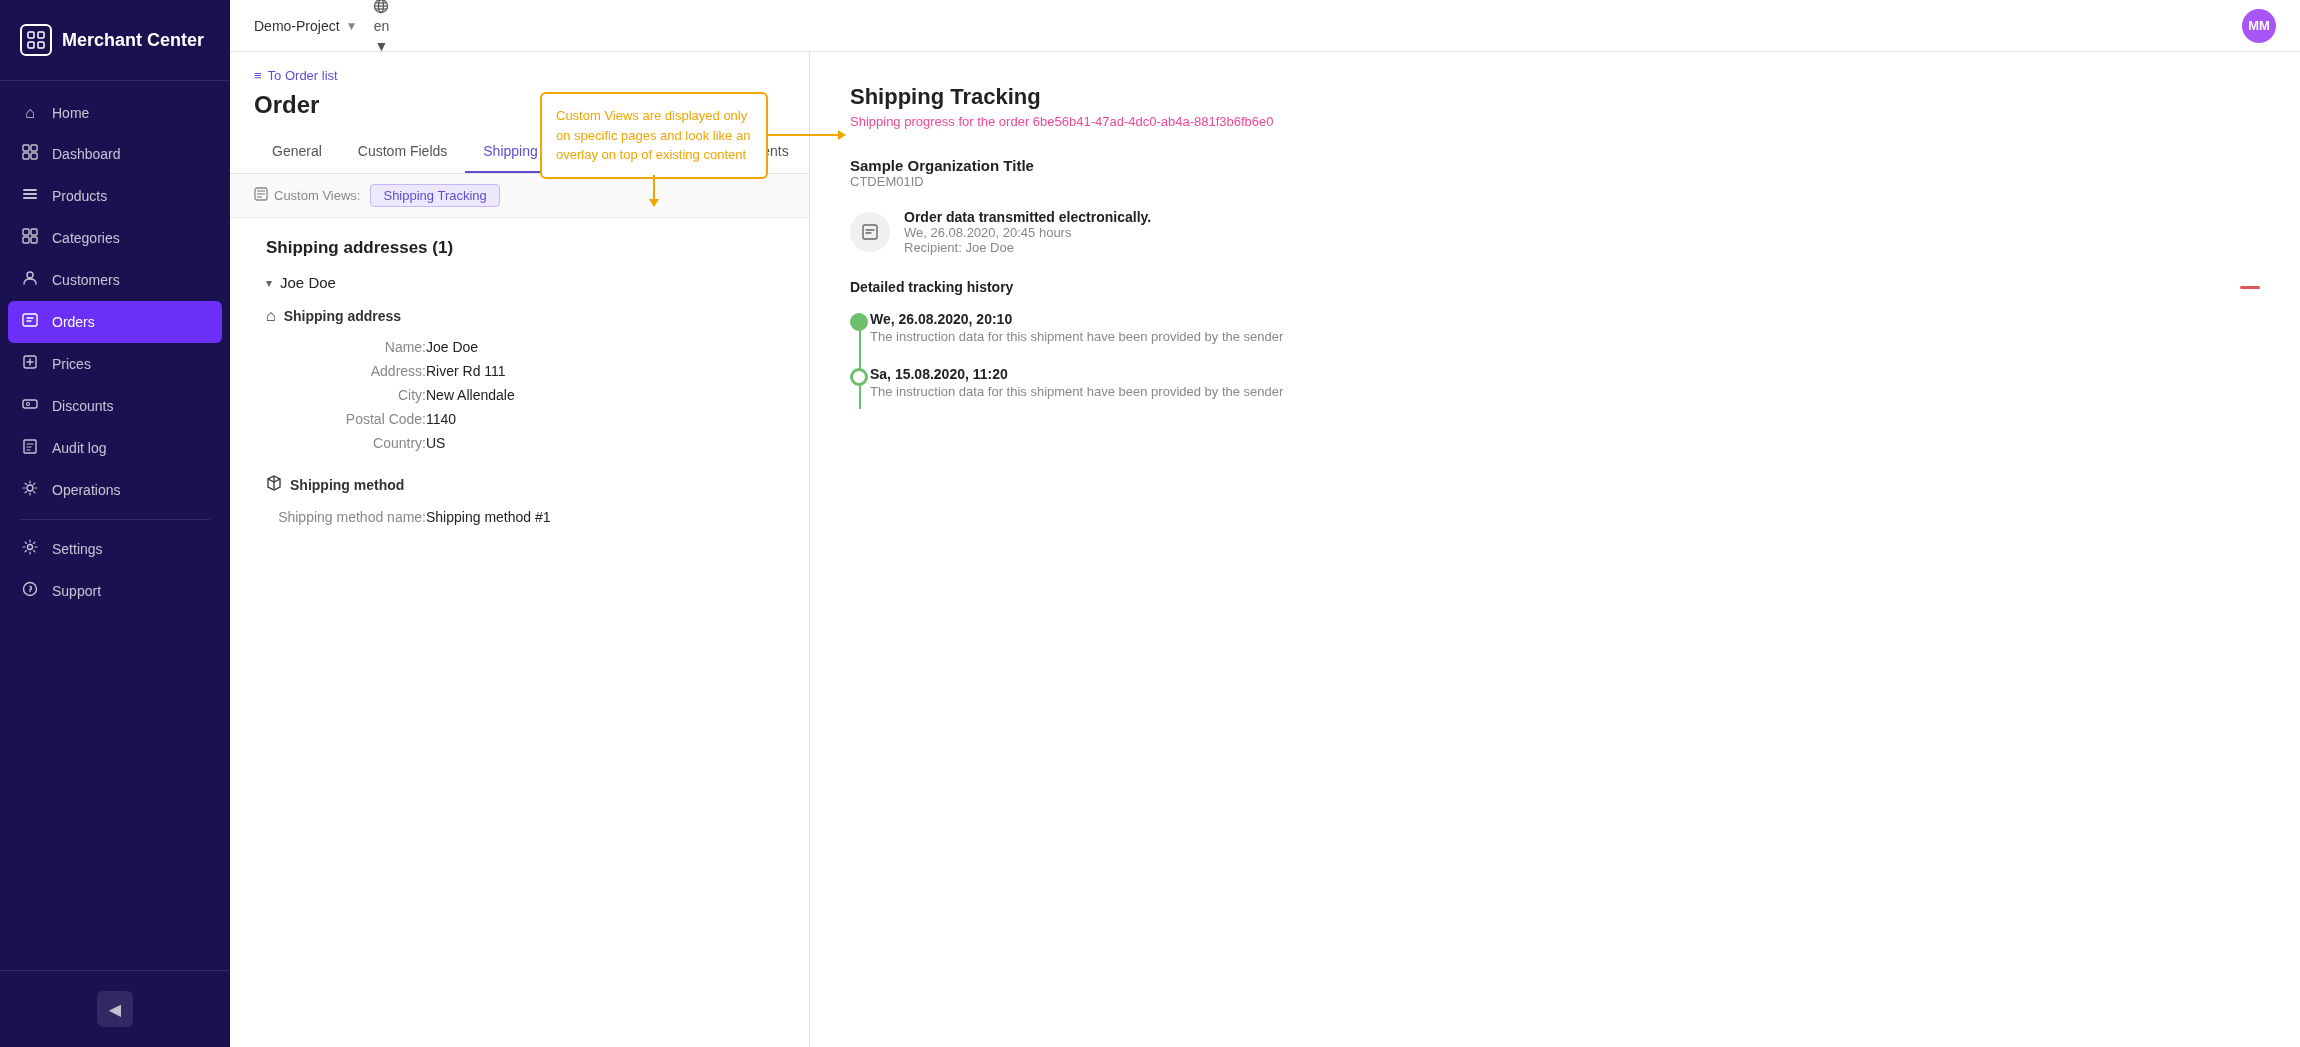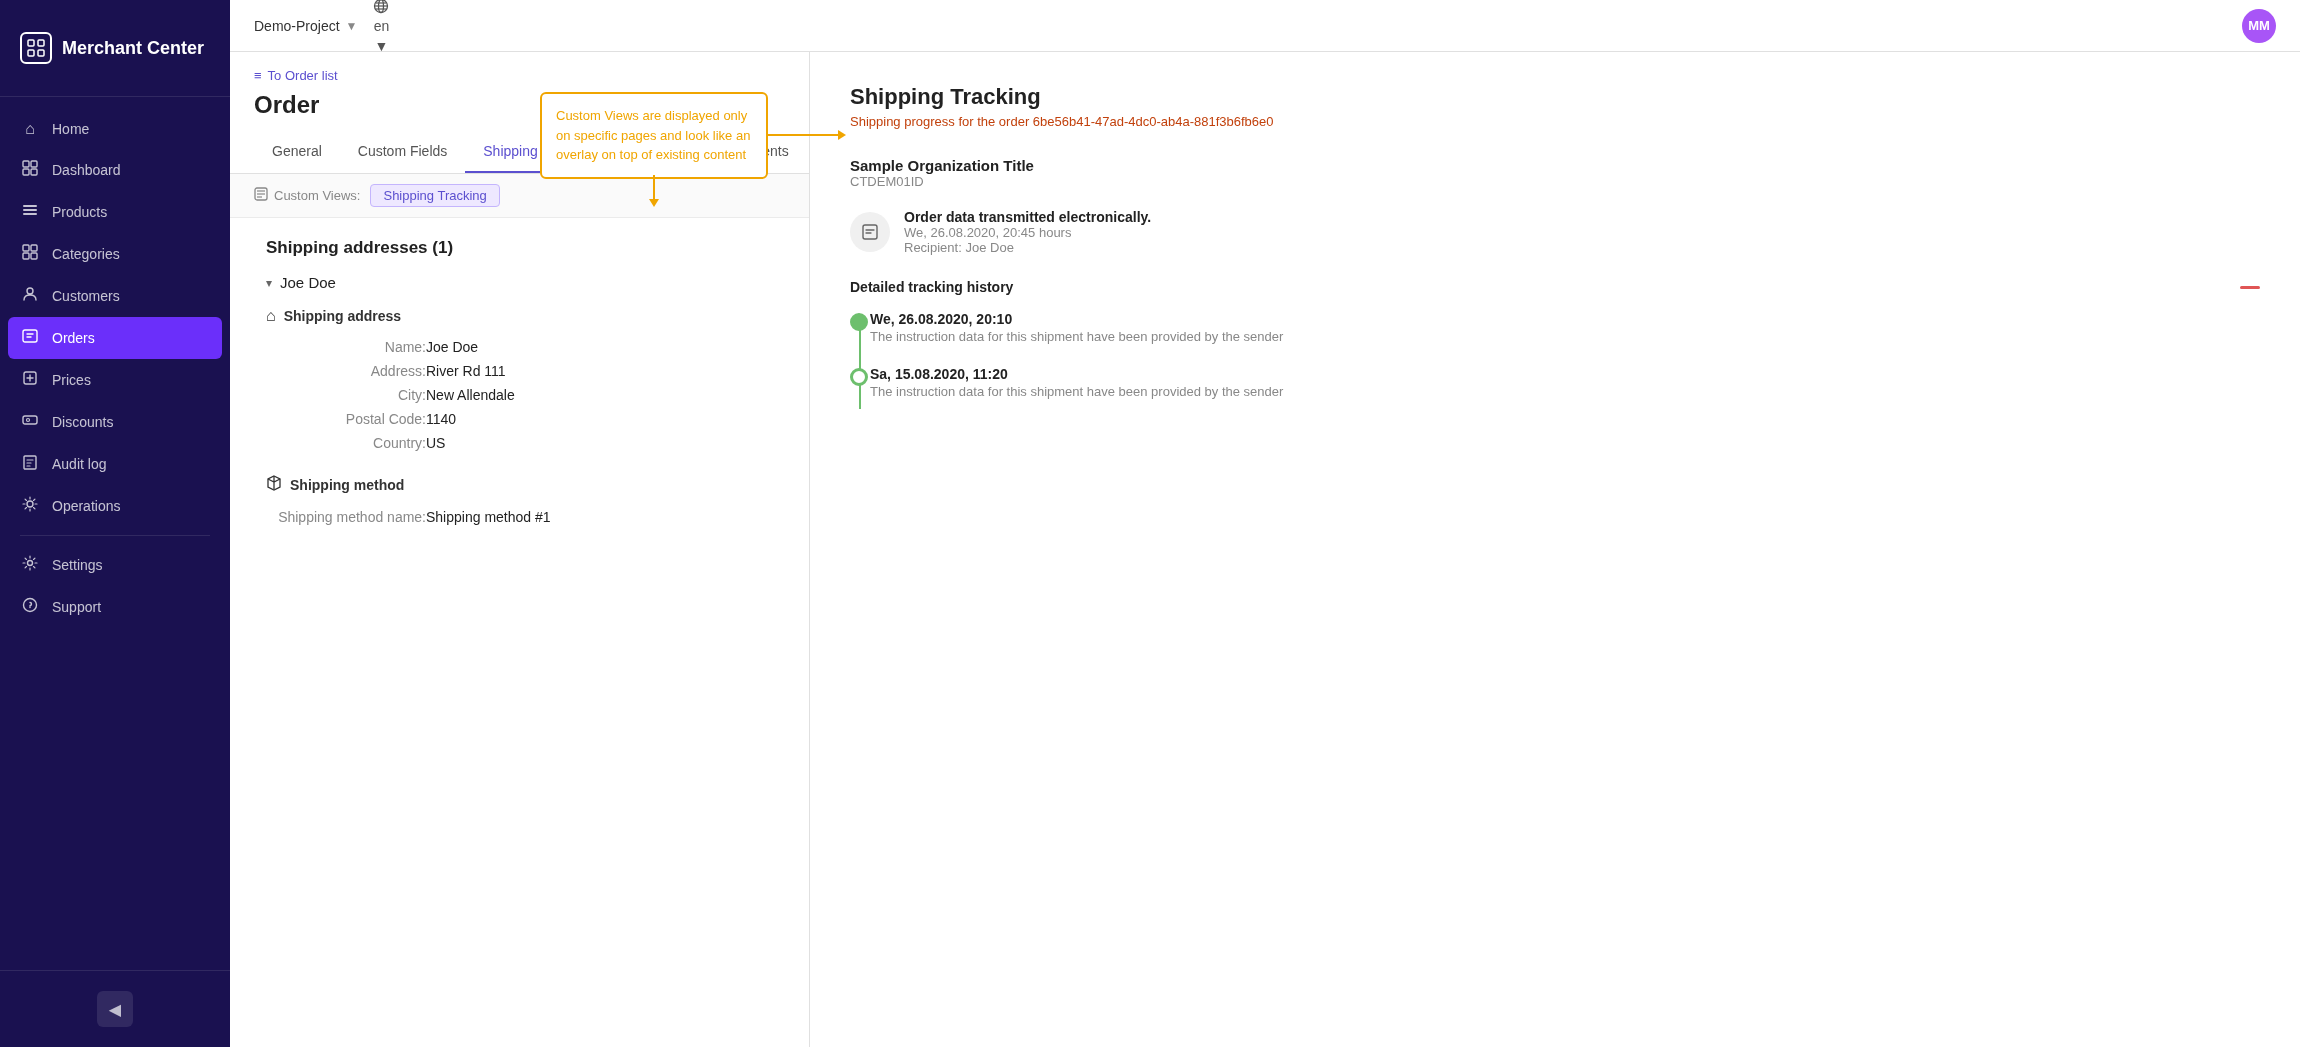--- a/index.html
+++ b/index.html
@@ -12,21 +12,21 @@
       background: #1a1150;
       color: #fff;
       display: flex;
       flex-direction: column;
       height: 100vh;
     }
     .sidebar-logo {
       display: flex;
       align-items: center;
       gap: 10px;
-      padding: 32px 20px;
+      padding: 24px 20px;
       font-size: 18px;
       font-weight: 600;
       border-bottom: 1px solid rgba(255,255,255,0.1);
     }
     .sidebar-logo-icon {
       width: 32px;
       height: 32px;
       border: 2px solid #fff;
       border-radius: 6px;
       display: flex; align-items: center; justify-content: center;
@@ -265,21 +265,21 @@
       padding: 32px 40px;
     }
     .tracking-title {
       font-size: 22px;
       font-weight: 600;
       color: #222;
       margin-bottom: 4px;
     }
     .tracking-subtitle {
       font-size: 13px;
-      color: #c2410c;
+      color: #ec4899;
       margin-bottom: 28px;
     }
 
     .org-block {
       margin-bottom: 20px;
     }
     .org-title {
       font-size: 15px;
       font-weight: 600;
       color: #222;

